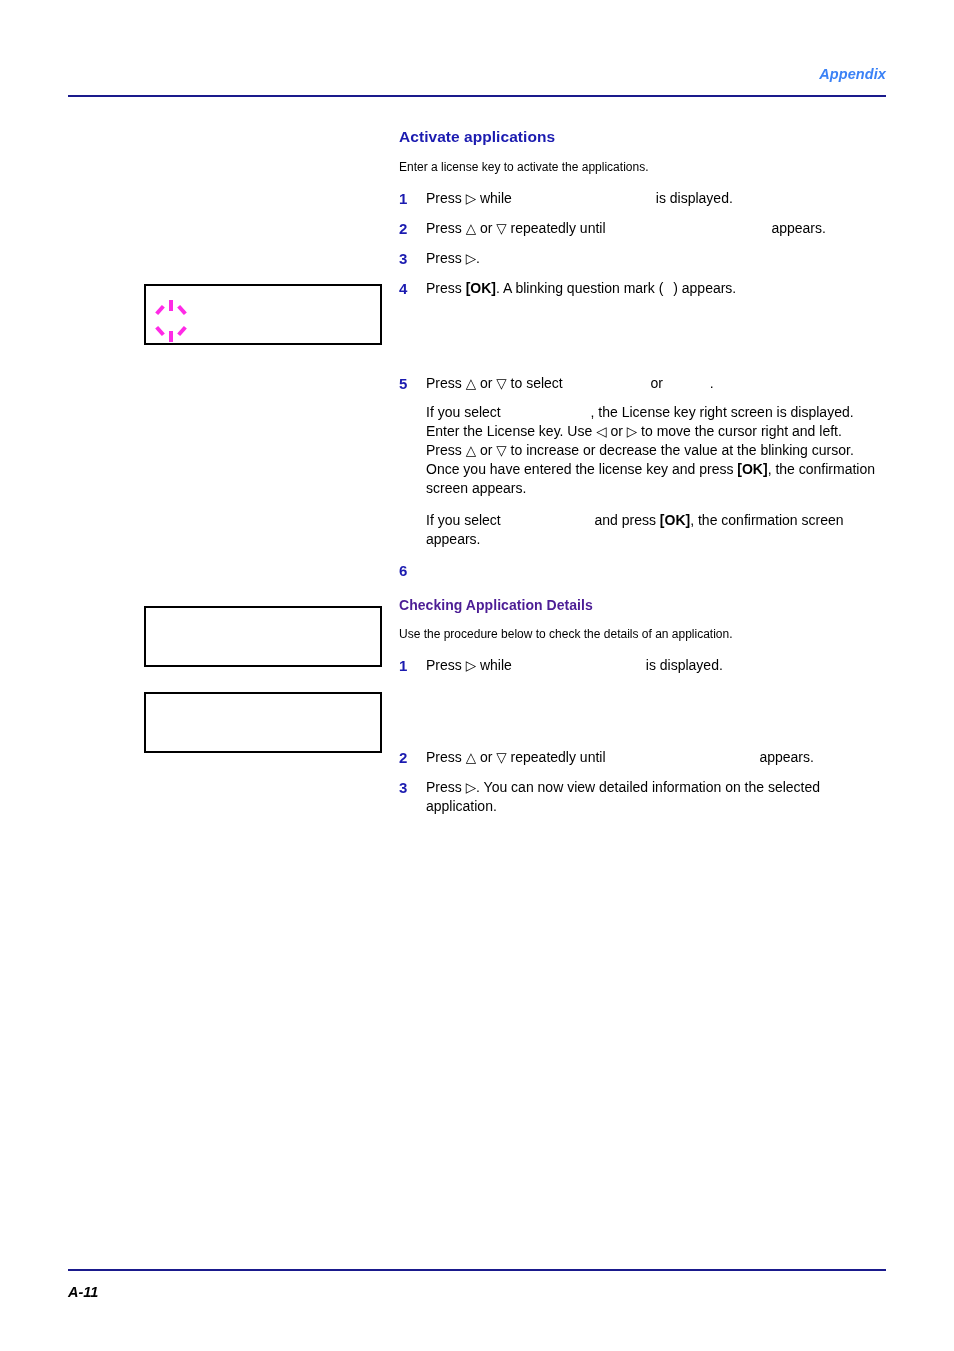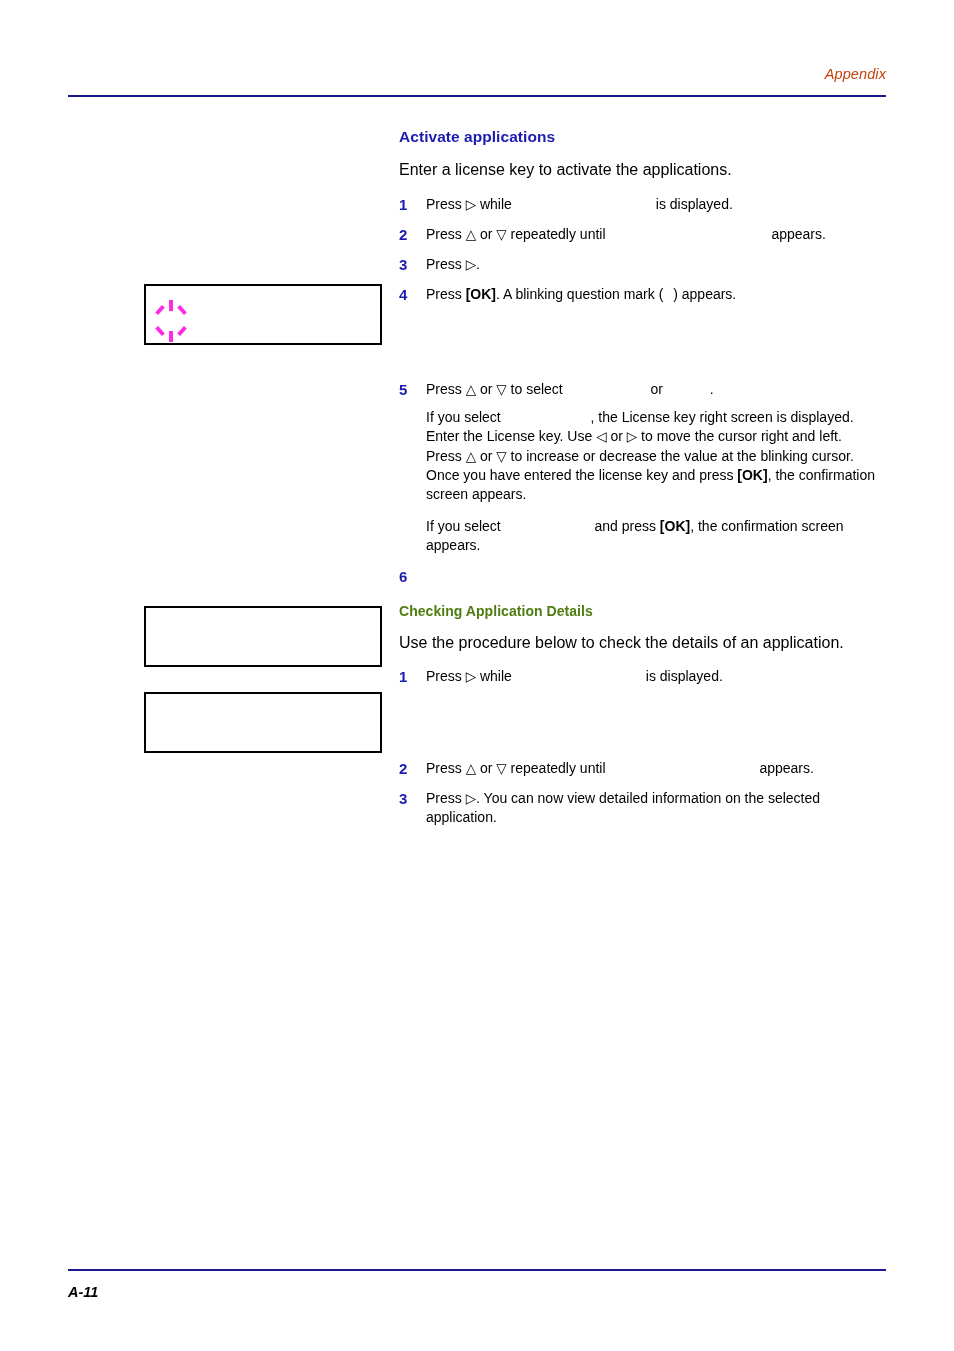--- a/index.html
+++ b/index.html
@@ -24,23 +24,23 @@
 
   
   .header-text {
     position: absolute;
     left: 68px;
     top: 66px;
     width: 818px;
     text-align: right;
     font-size: 14.5px;
     font-style: italic;
-    font-weight: normal;
+    font-weight: bold;
     letter-spacing: 0.1px;
-    color: #c2410c;
+    color: #3b82f6;
   }
   .header-rule {
     position: absolute;
     left: 68px;
     top: 95px;
     width: 818px;
     height: 2px;
     background: #1a1a8c;
   }
 
@@ -76,27 +76,27 @@
     margin: 0;
     font-size: 15.5px;
     font-weight: bold;
     color: #1b1bb0;
     letter-spacing: 0.05px;
   }
   h3.sub-heading {
     margin: 0;
     font-size: 14px;
     font-weight: bold;
-    color: #4d7c0f;
+    color: #4c1d95;
     letter-spacing: 0.05px;
   }
 
   p.body-text {
     margin: 0;
-    font-size: 16px;
+    font-size: 12px;
     line-height: 1.36;
     color: #000000;
   }
 
   
   .step {
     display: flex;
     align-items: flex-start;
     font-size: 14px;
     line-height: 1.35;

